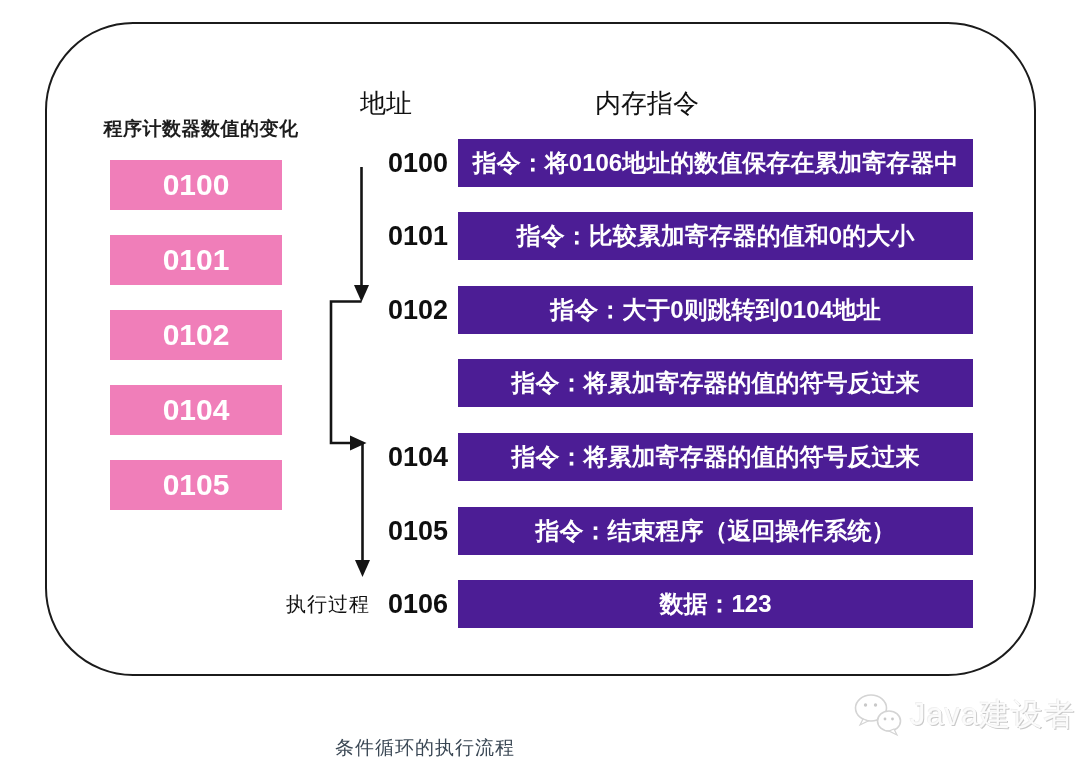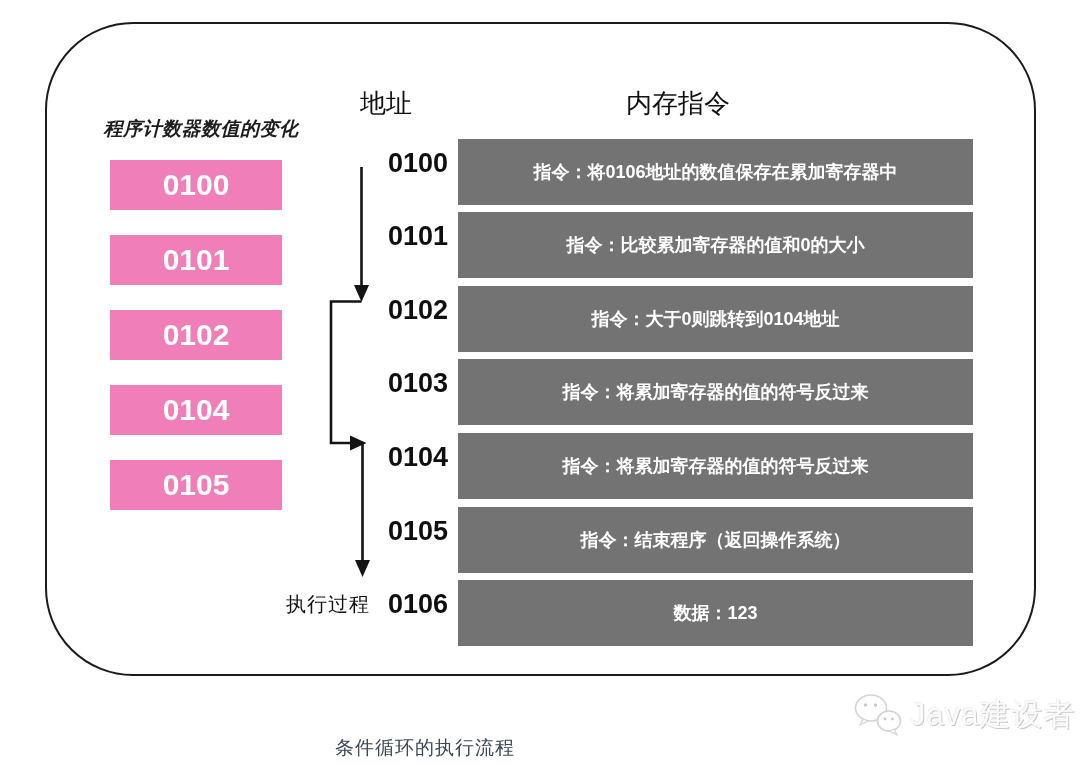--- a/index.html
+++ b/index.html
@@ -5,34 +5,34 @@
   html,body{margin:0;padding:0;background:#ffffff;}
   body{font-family:"Liberation Sans","DejaVu Sans",sans-serif;}
   .stage{position:relative;width:1080px;height:766px;background:#ffffff;overflow:hidden;}
 
   
   .panel{position:absolute;left:45px;top:22px;width:991px;height:654px;
          border:2px solid #1b1b1b;border-radius:88px;background:#ffffff;box-sizing:border-box;}
 
   
   .pc-title{position:absolute;left:88px;top:116px;width:226px;font-size:19px;font-weight:600;
-            color:#1d1d1d;text-align:center;letter-spacing:.5px;font-style:italic;}
+            color:#1d1d1d;text-align:center;letter-spacing:.5px;}
   .pc-box{position:absolute;left:110px;width:172px;height:50px;background:#F07EB9;
           color:#ffffff;font-size:30px;font-weight:700;display:flex;align-items:center;justify-content:center;}
 
   
   .col-header{position:absolute;top:86px;font-size:26px;font-weight:400;color:#111111;}
   .col-header.addr{left:360px;}
-  .col-header.mem{left:626px;}
+  .col-header.mem{left:595px;}
 
   
   .addr-label{position:absolute;left:318px;width:130px;height:48px;line-height:48px;
               text-align:right;font-size:27px;font-weight:700;color:#0f0f0f;}
-  .instr-bar{position:absolute;left:458px;width:515px;height:66px;background:#737373;
-             color:#ffffff;font-size:18px;font-weight:700;display:flex;align-items:center;justify-content:center;}
+  .instr-bar{position:absolute;left:458px;width:515px;height:48px;background:#4c1d95;
+             color:#ffffff;font-size:24px;font-weight:700;display:flex;align-items:center;justify-content:center;}
 
   .exec-label{position:absolute;left:240px;top:580px;width:130px;height:48px;line-height:48px;
               text-align:right;font-size:20px;font-weight:500;color:#111111;letter-spacing:1px;}
 
   .arrows{position:absolute;left:0;top:0;width:1080px;height:766px;pointer-events:none;}
 
   .caption{position:absolute;left:335px;top:735px;font-size:19px;font-weight:500;
            color:#3A4754;letter-spacing:1px;}
 
   
@@ -75,21 +75,20 @@
   <div class="addr-label" style="top:212px">0101</div>
   <div class="instr-bar" style="top:212px">
     <span>指令：比较累加寄存器的值和0的大小</span>
   </div>
 
   <div class="addr-label" style="top:286px">0102</div>
   <div class="instr-bar" style="top:286px">
     <span>指令：大于0则跳转到0104地址</span>
   </div>
 
-  <div class="addr-label" style="top:359px">0103</div>
   <div class="instr-bar" style="top:359px">
     <span>指令：将累加寄存器的值的符号反过来</span>
   </div>
 
   <div class="addr-label" style="top:433px">0104</div>
   <div class="instr-bar" style="top:433px">
     <span>指令：将累加寄存器的值的符号反过来</span>
   </div>
 
   <div class="addr-label" style="top:507px">0105</div>

